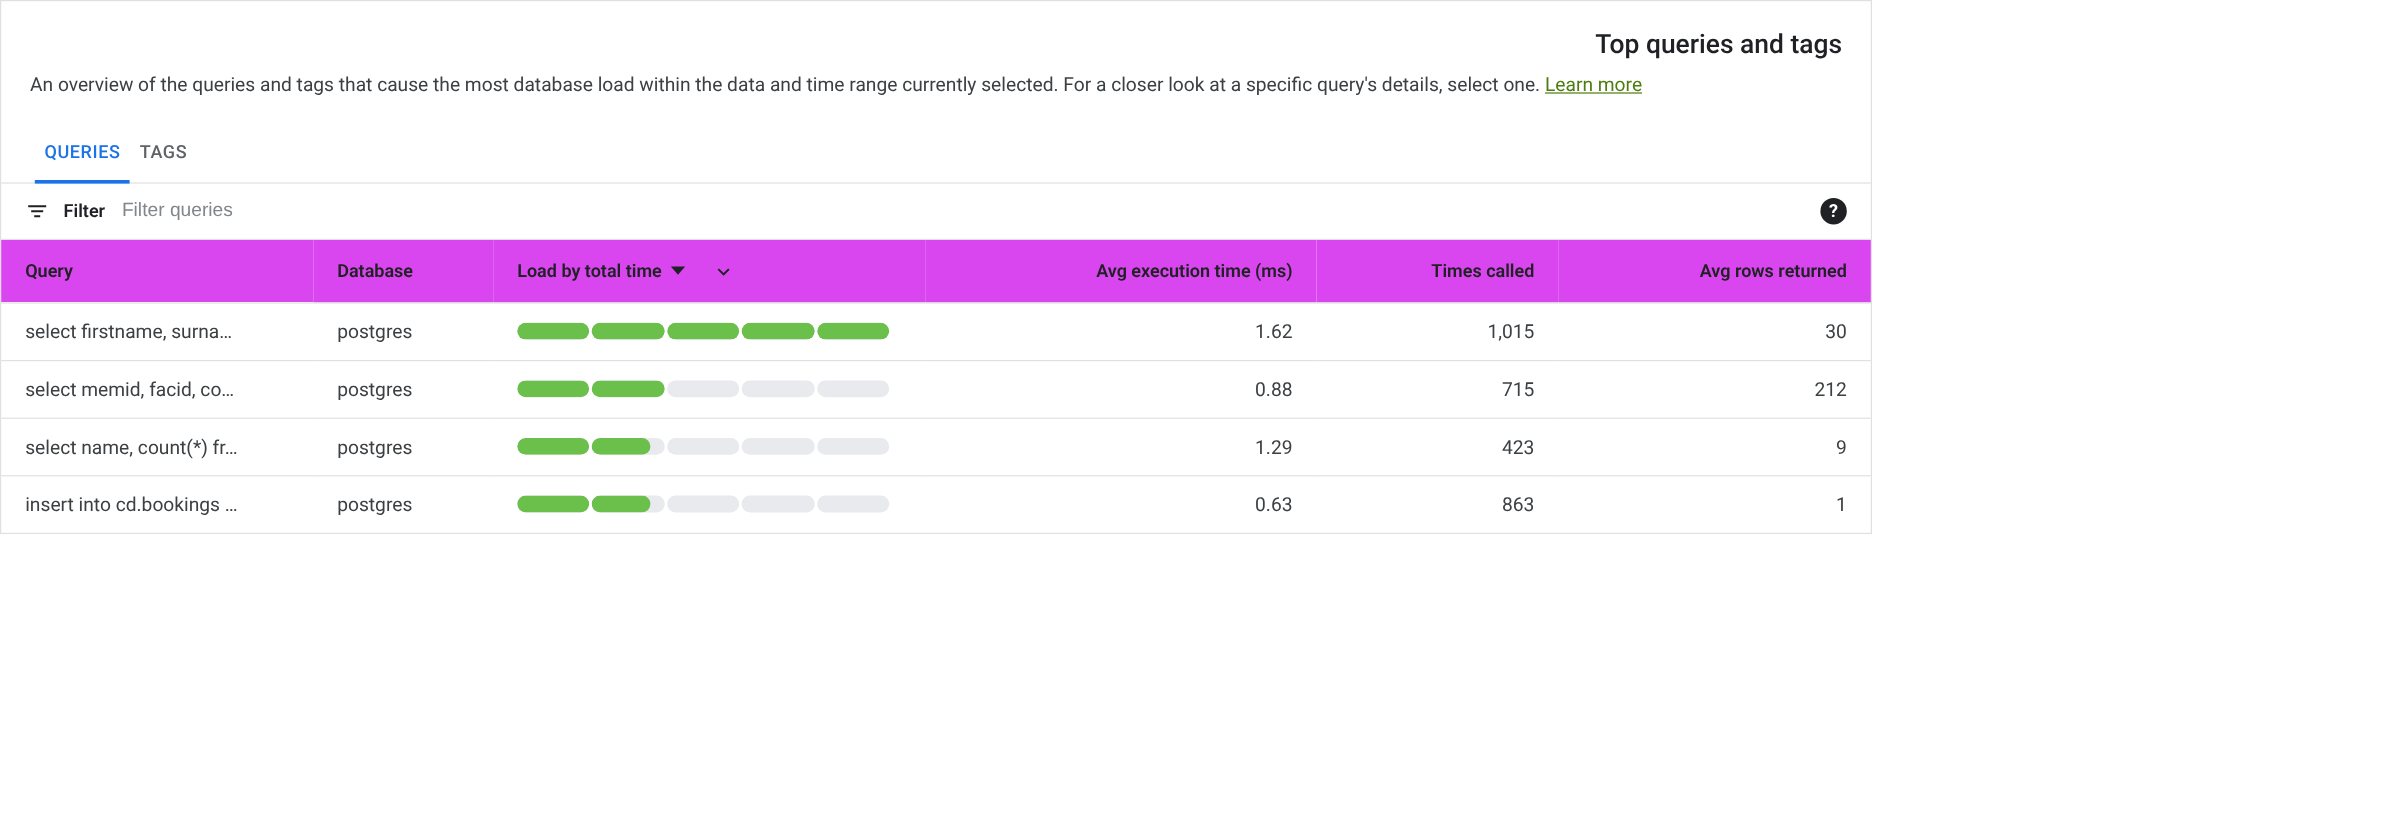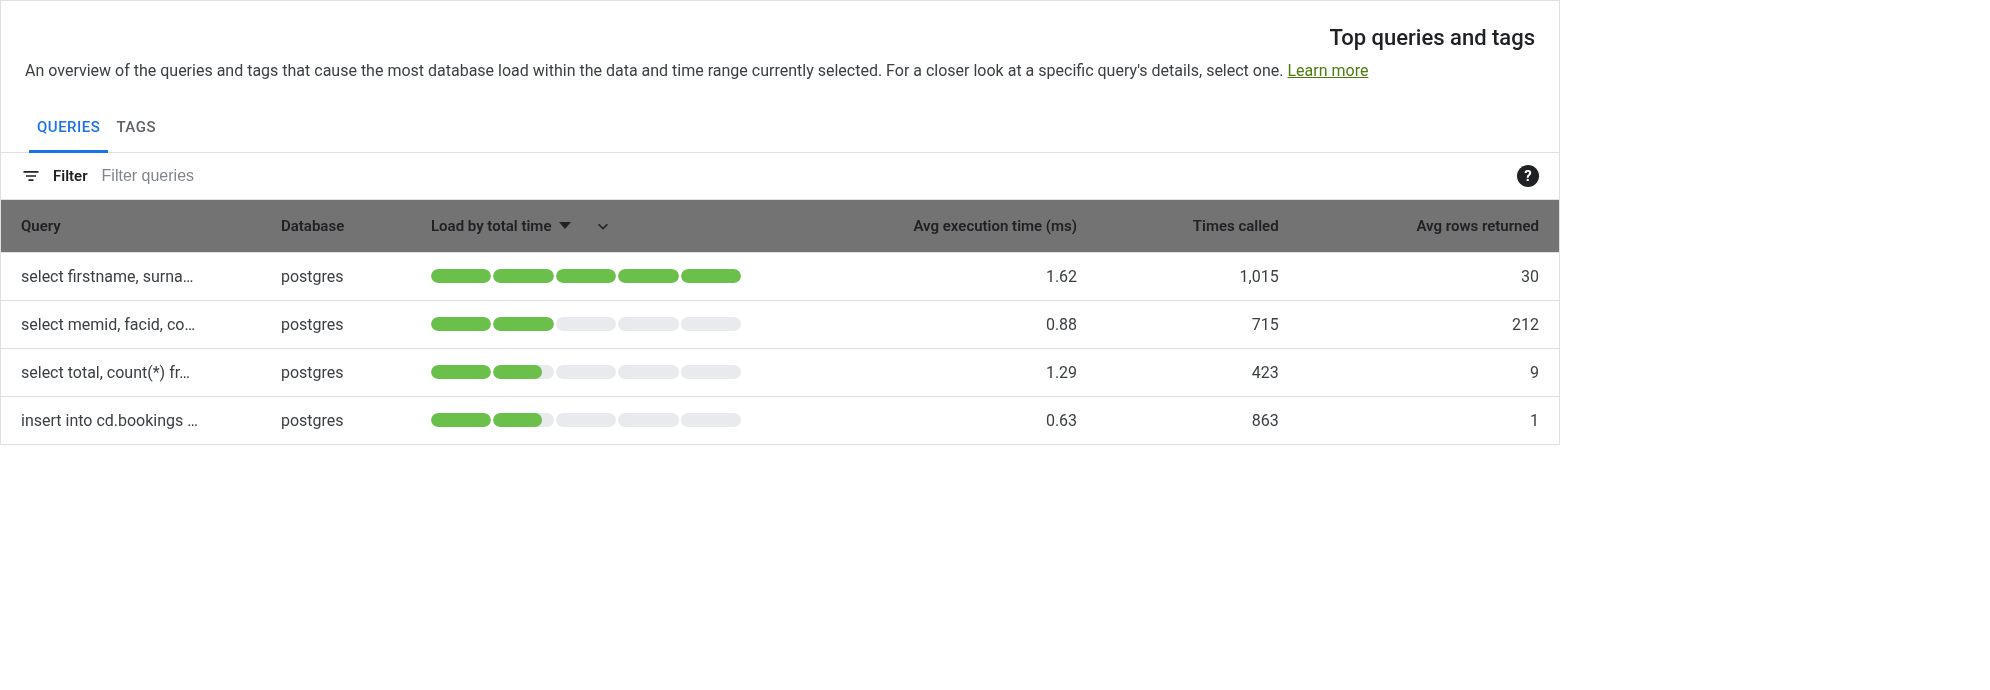--- a/index.html
+++ b/index.html
@@ -92,21 +92,21 @@
     justify-content: center;
     font-size: 15px;
     font-weight: 700;
     cursor: pointer;
   }
   table {
     width: 100%;
     border-collapse: collapse;
   }
   thead tr {
-    background: #737373;
+    background: #d946ef;
   }
   th {
     text-align: left;
     font-size: 15px;
     font-weight: 600;
     padding: 14px 20px;
     border-bottom: 1px solid #e0e0e0;
     color: #202124;
     white-space: nowrap;
   }
@@ -256,21 +256,21 @@
               <div class="bar-seg"></div>
               <div class="bar-seg"></div>
               <div class="bar-seg"></div>
             </div>
           </td>
           <td class="right">0.88</td>
           <td class="right">715</td>
           <td class="right">212</td>
         </tr>
         <tr>
-          <td class="query-cell">select total, count(*) fr…</td>
+          <td class="query-cell">select name, count(*) fr…</td>
           <td class="db-cell">postgres</td>
           <td class="load-col">
             <div class="bar-track">
               <div class="bar-seg">
                 <div class="bar-fill" style="width: 100%;"></div>
               </div>
               <div class="bar-seg">
                 <div class="bar-fill" style="width: 80%;"></div>
               </div>
               <div class="bar-seg"></div>

